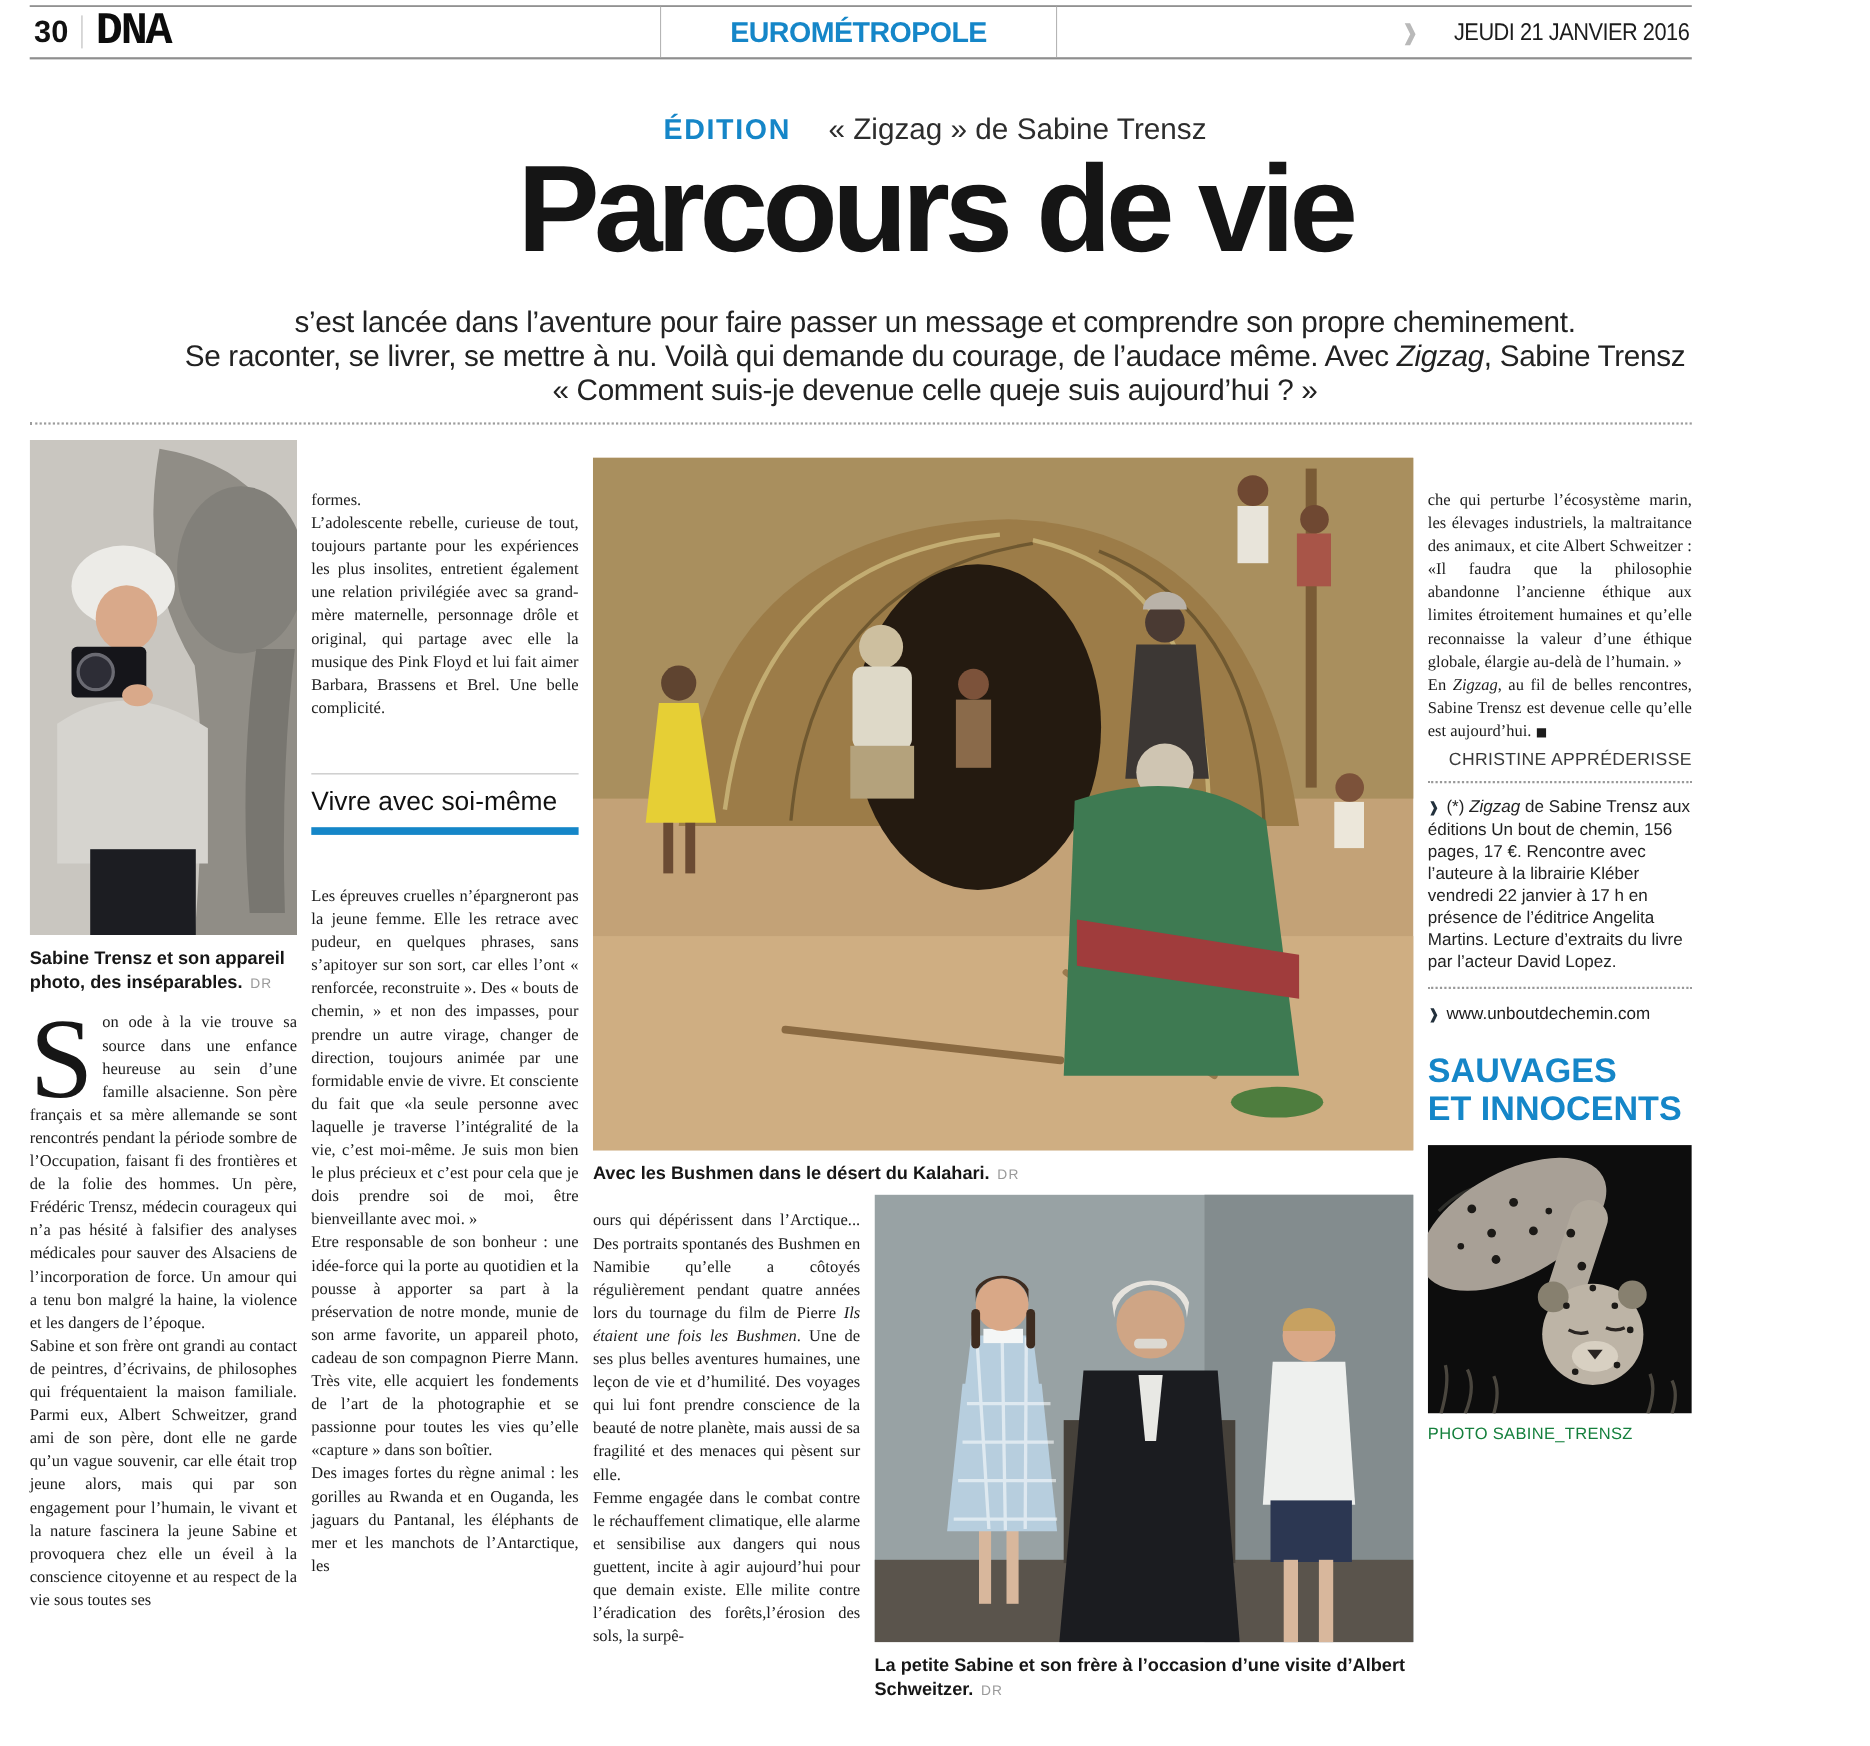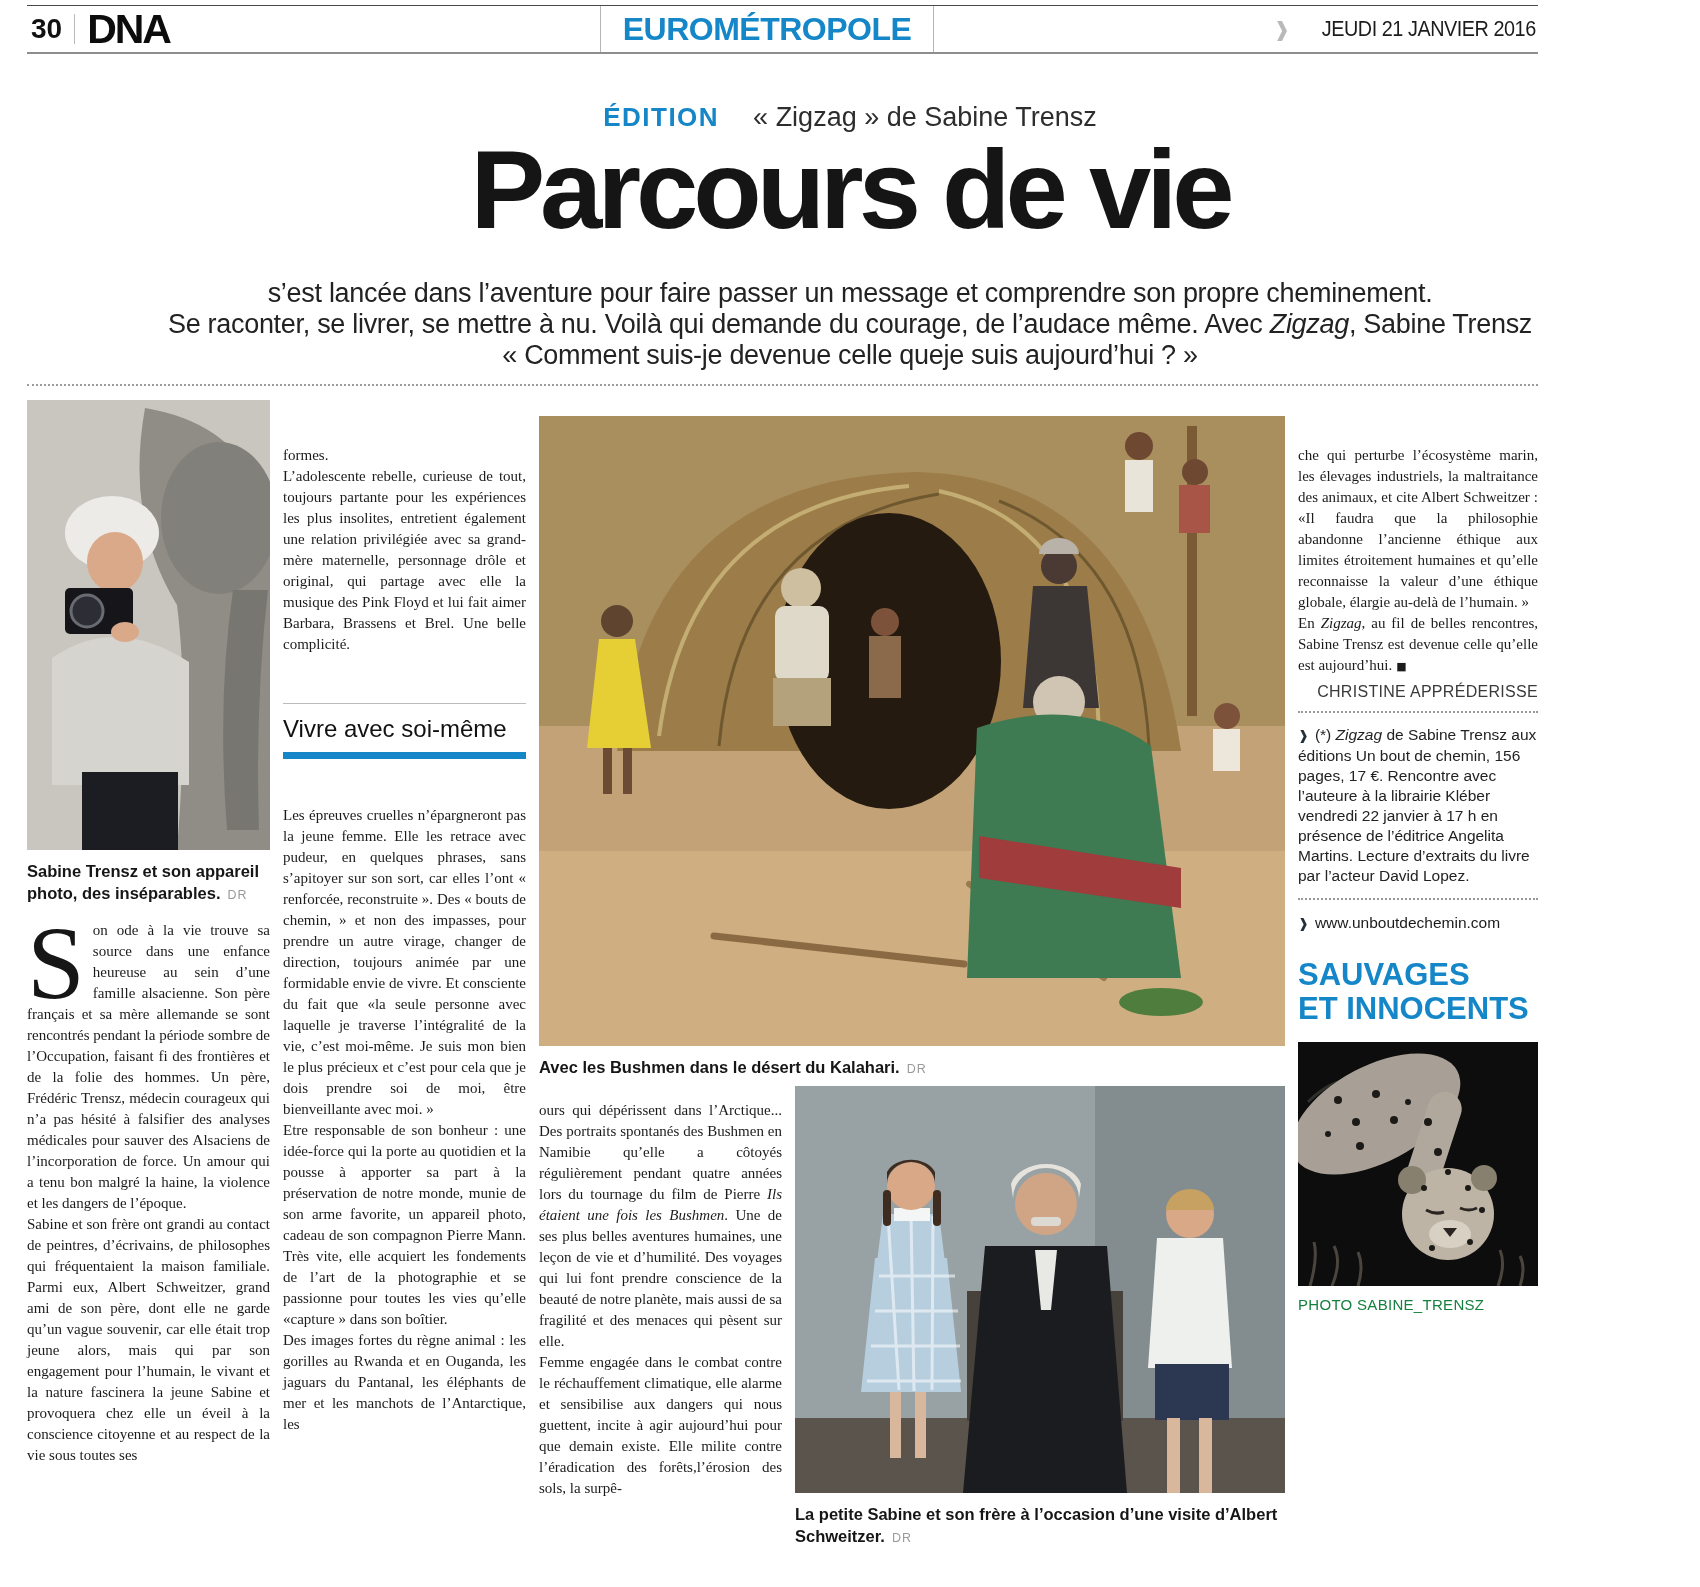--- a/index.html
+++ b/index.html
@@ -12,25 +12,25 @@
 
   
   .masthead {
     position:absolute; left:27px; top:5px; width:1511px; height:49px;
     border-top:1px solid #4a4a4a; border-bottom:2px solid #8e8e8e;
     display:flex; 
   }
   .mh-left { width:573px; display:flex; align-items:center; gap:12px; padding-left:4px; }
   .page-num { font-family:"Liberation Sans",sans-serif; font-weight:bold; font-size:28px; color:#111; }
   .mh-vline { width:1px; height:30px; background:#b9b9b9; }
-  .brand { font-family:Liberation Sans, sans-serif; font-weight:bold; font-size:41px; letter-spacing:-2px; color:#0c0c0c; }
+  .brand { font-family:Liberation Mono, monospace; font-weight:bold; font-size:41px; letter-spacing:-2px; color:#0c0c0c; }
   .mh-center {
-    width:334px; height:100%; border-left:1px solid #b5b5b5; border-right:1px solid #b5b5b5;
+    width:361px; height:100%; border-left:1px solid #b5b5b5; border-right:1px solid #b5b5b5;
     display:flex; align-items:center; justify-content:center;
-    font-family:"Liberation Sans",sans-serif; font-weight:bold; font-size:32px;
+    font-family:"Liberation Sans",sans-serif; font-weight:bold; font-size:26px;
     color:#1586c8; letter-spacing:-0.5px;
   }
   .mh-right { flex:1; display:flex; justify-content:flex-end; align-items:center; gap:8px; padding-right:2px; }
   .chev-gray { color:#b9b9b9; font-size:20px; font-family:"DejaVu Sans",sans-serif; }
   .mh-date { display:inline-block; font-family:"Liberation Sans",sans-serif; font-size:22px; color:#1c1c1c;
              letter-spacing:-0.5px; transform:scaleX(0.9); transform-origin:right center; }
 
   
   .kicker { position:absolute; top:102px; left:0; width:100%; text-align:center; }
   .kicker-label { color:#1586c8; font-family:"Liberation Sans",sans-serif; font-weight:bold;

